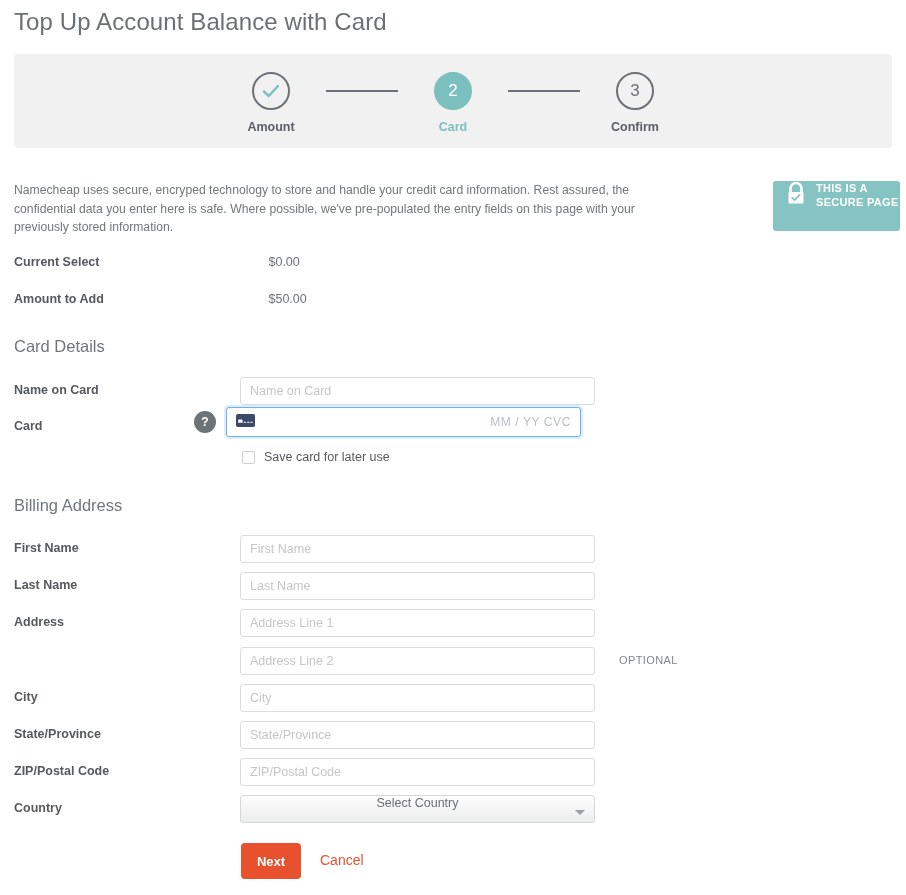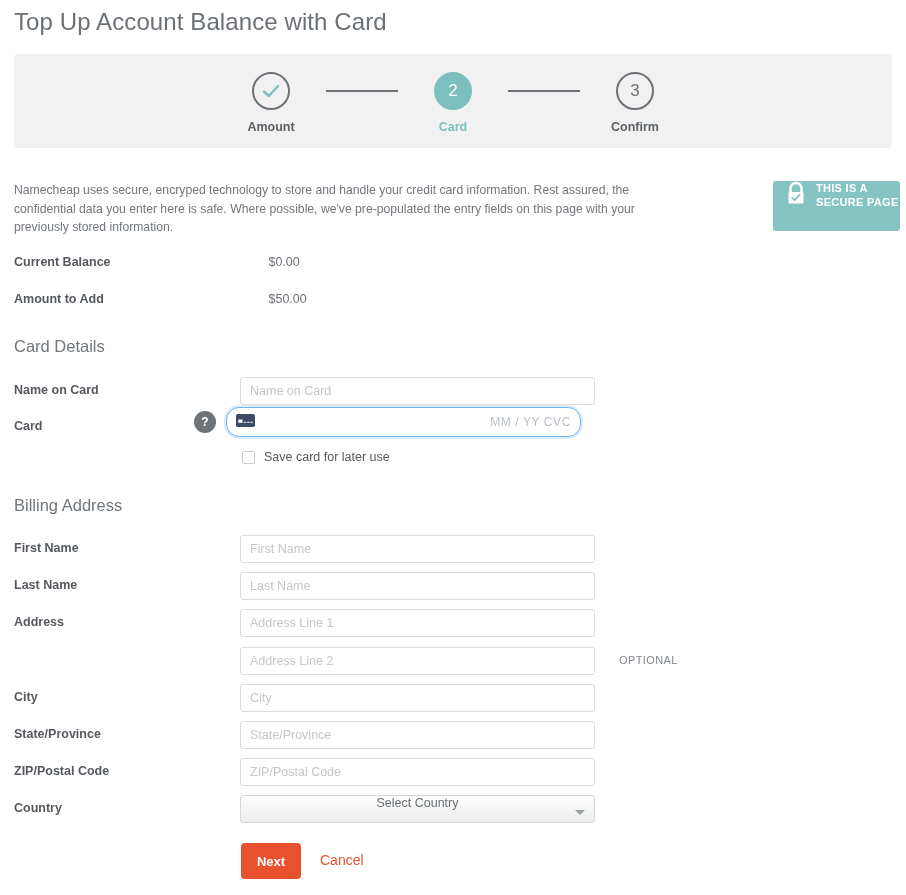--- a/index.html
+++ b/index.html
@@ -360,41 +360,41 @@
       <polyline points="7.2,16.8 9.6,19.2 14.6,13.9" fill="none" stroke="#86c3c3" stroke-width="1.8" stroke-linecap="round" stroke-linejoin="round"></polyline>
     </svg>
   </span>
   <div class="secure-text">
     <div>THIS IS A</div>
     <div>SECURE PAGE</div>
   </div>
 </div>
 
 <div class="bal-row" id="bal-row-0">
-  <span class="bal-label">Current Balance</span>
+  <span class="bal-label">Current Select</span>
   <span class="bal-value">$0.00</span>
 </div>
 <div class="bal-row" id="bal-row-1">
   <span class="bal-label">Amount to Add</span>
   <span class="bal-value">$50.00</span>
 </div>
 
 <div class="section-heading" id="heading-card">Card Details</div>
 
 <div class="form-row" style="top:377px;">
   <span class="field-label">Name on Card</span>
   <input class="field-input" type="text" placeholder="Name on Card" style="">
 </div>
 
 <div class="help-badge">?</div>
 
 <div class="form-row" style="top:413px;">
   <span class="field-label">Card</span>
 </div>
-<div class="card-field-wrap" style="top:407px;border-radius:13px;">
+<div class="card-field-wrap" style="top:407px;">
   <span class="card-brand-icon">
     <svg width="19" height="13" viewBox="0 0 19 13">
       <rect x="0" y="0" width="19" height="13" rx="1.8" fill="#3b4a66"></rect>
       <rect x="2.2" y="5.4" width="4.4" height="3.4" rx="0.6" fill="#ffffff"></rect>
       <rect x="7.6" y="7.8" width="2.6" height="1" rx="0.5" fill="#ffffff"></rect>
       <rect x="11" y="7.8" width="2.6" height="1" rx="0.5" fill="#ffffff"></rect>
       <rect x="14.4" y="7.8" width="2.4" height="1" rx="0.5" fill="#ffffff"></rect>
     </svg>
   </span>
   <span class="card-expiry-hint">MM / YY  CVC</span>

